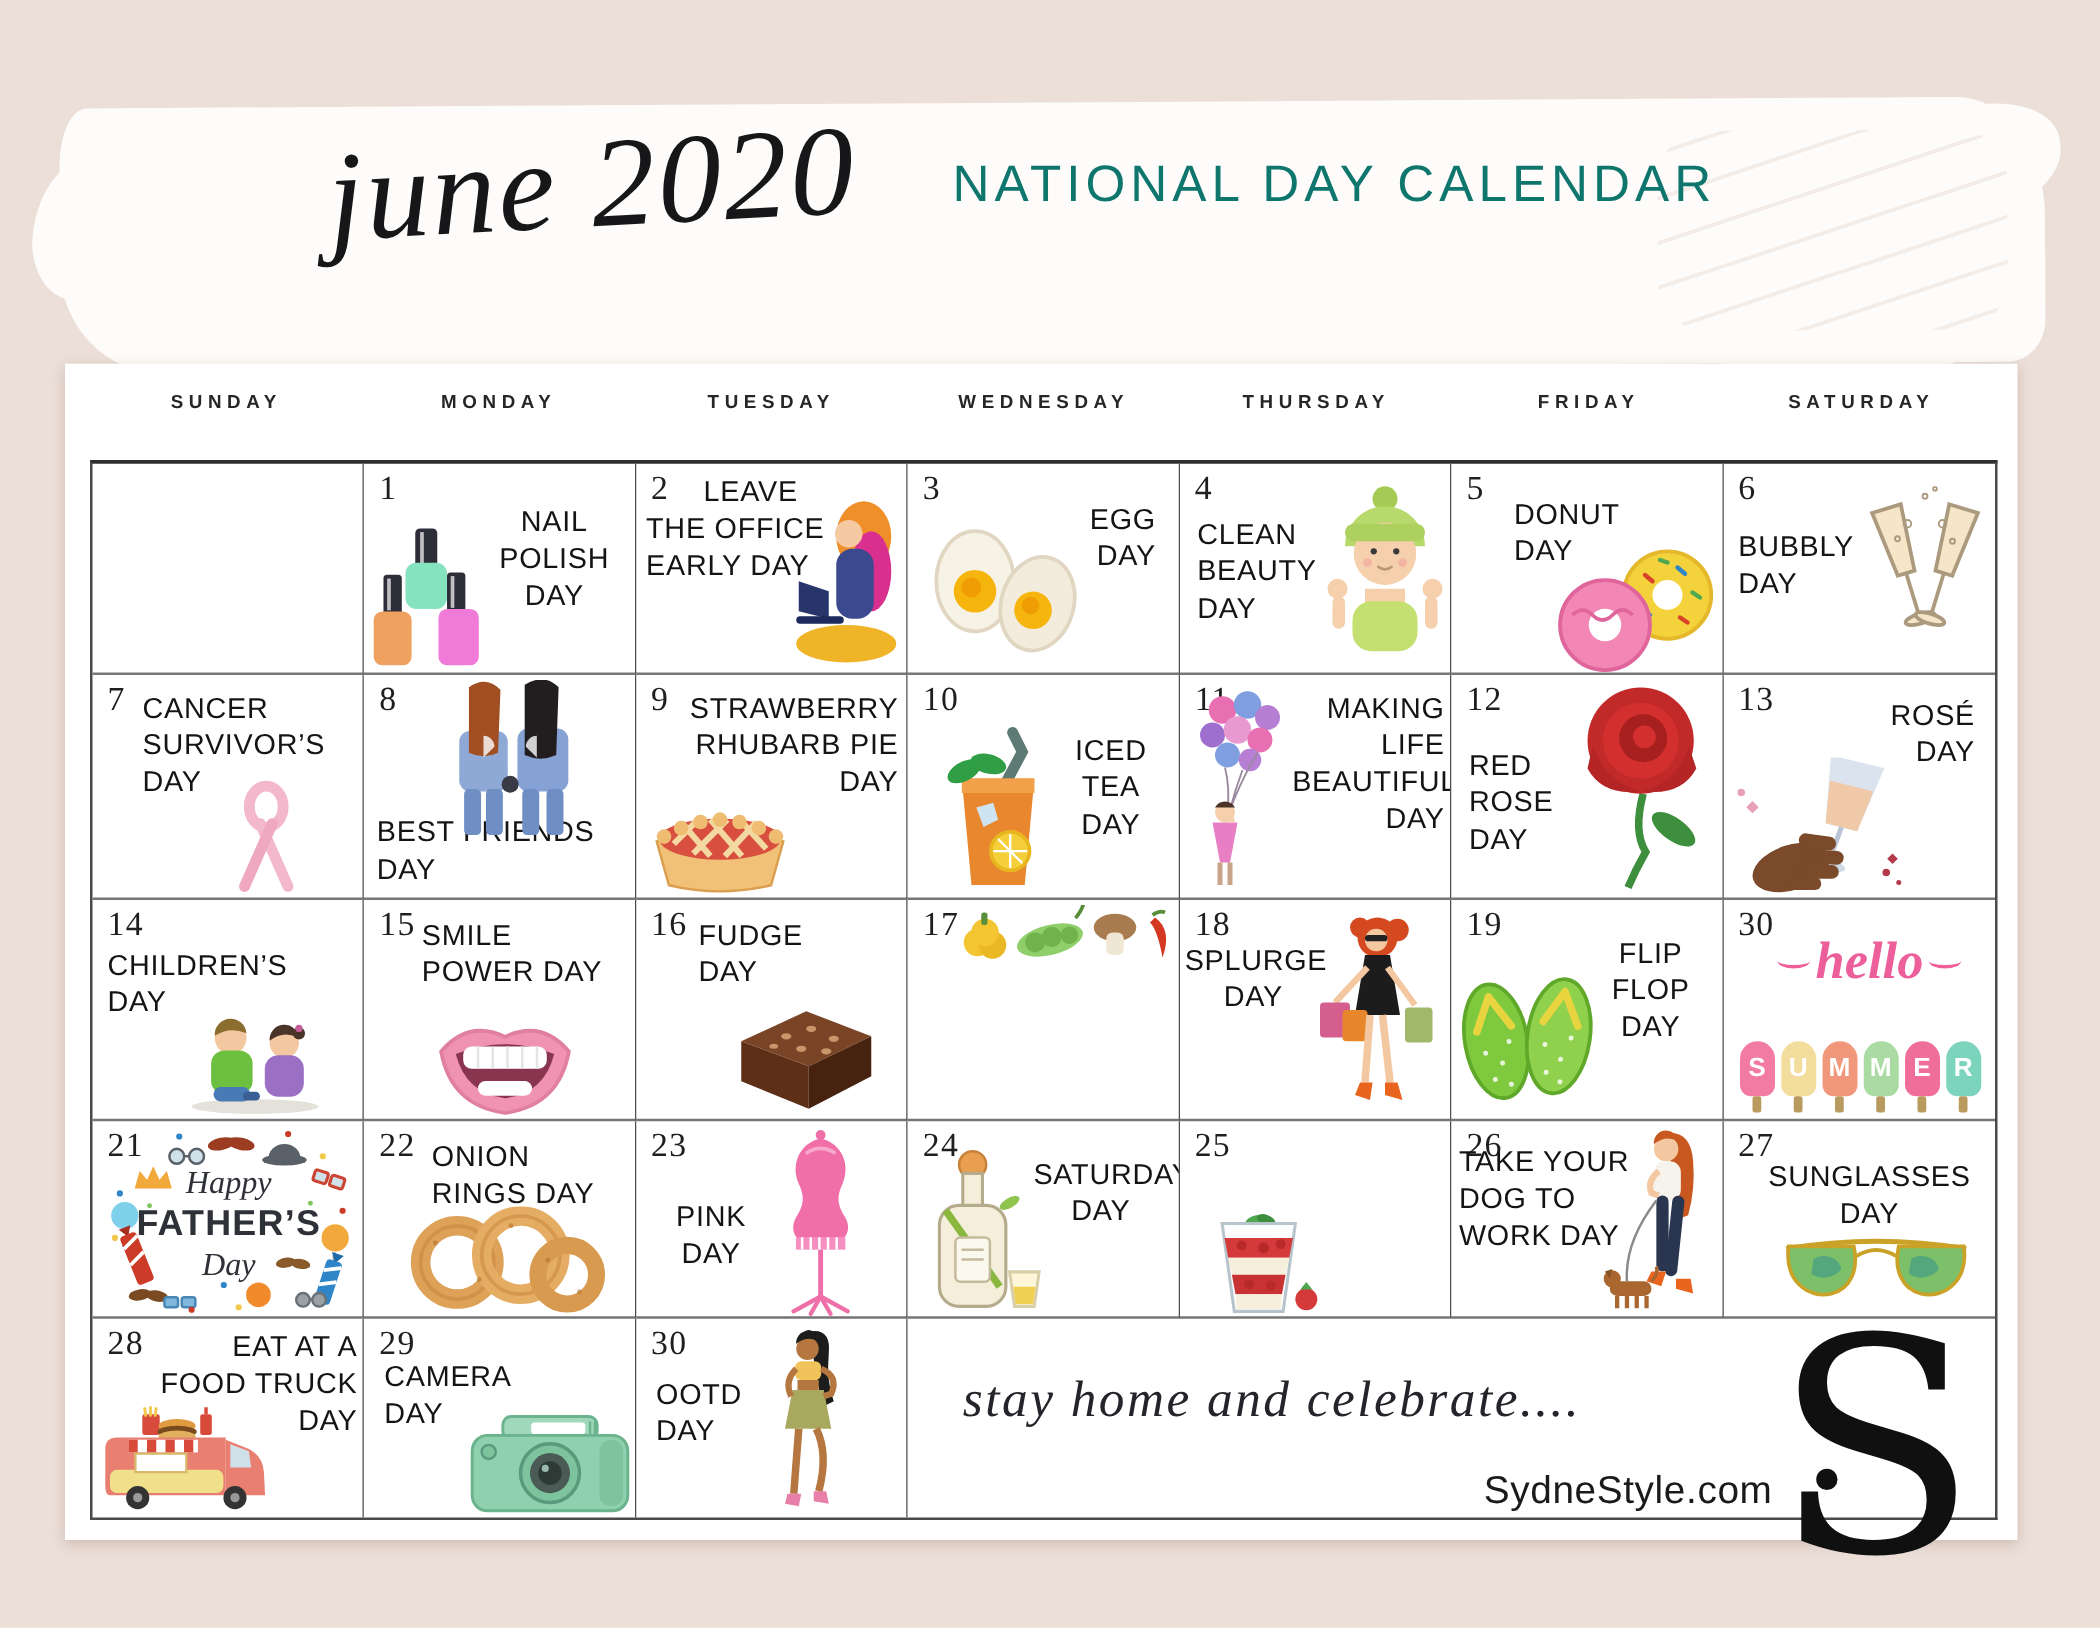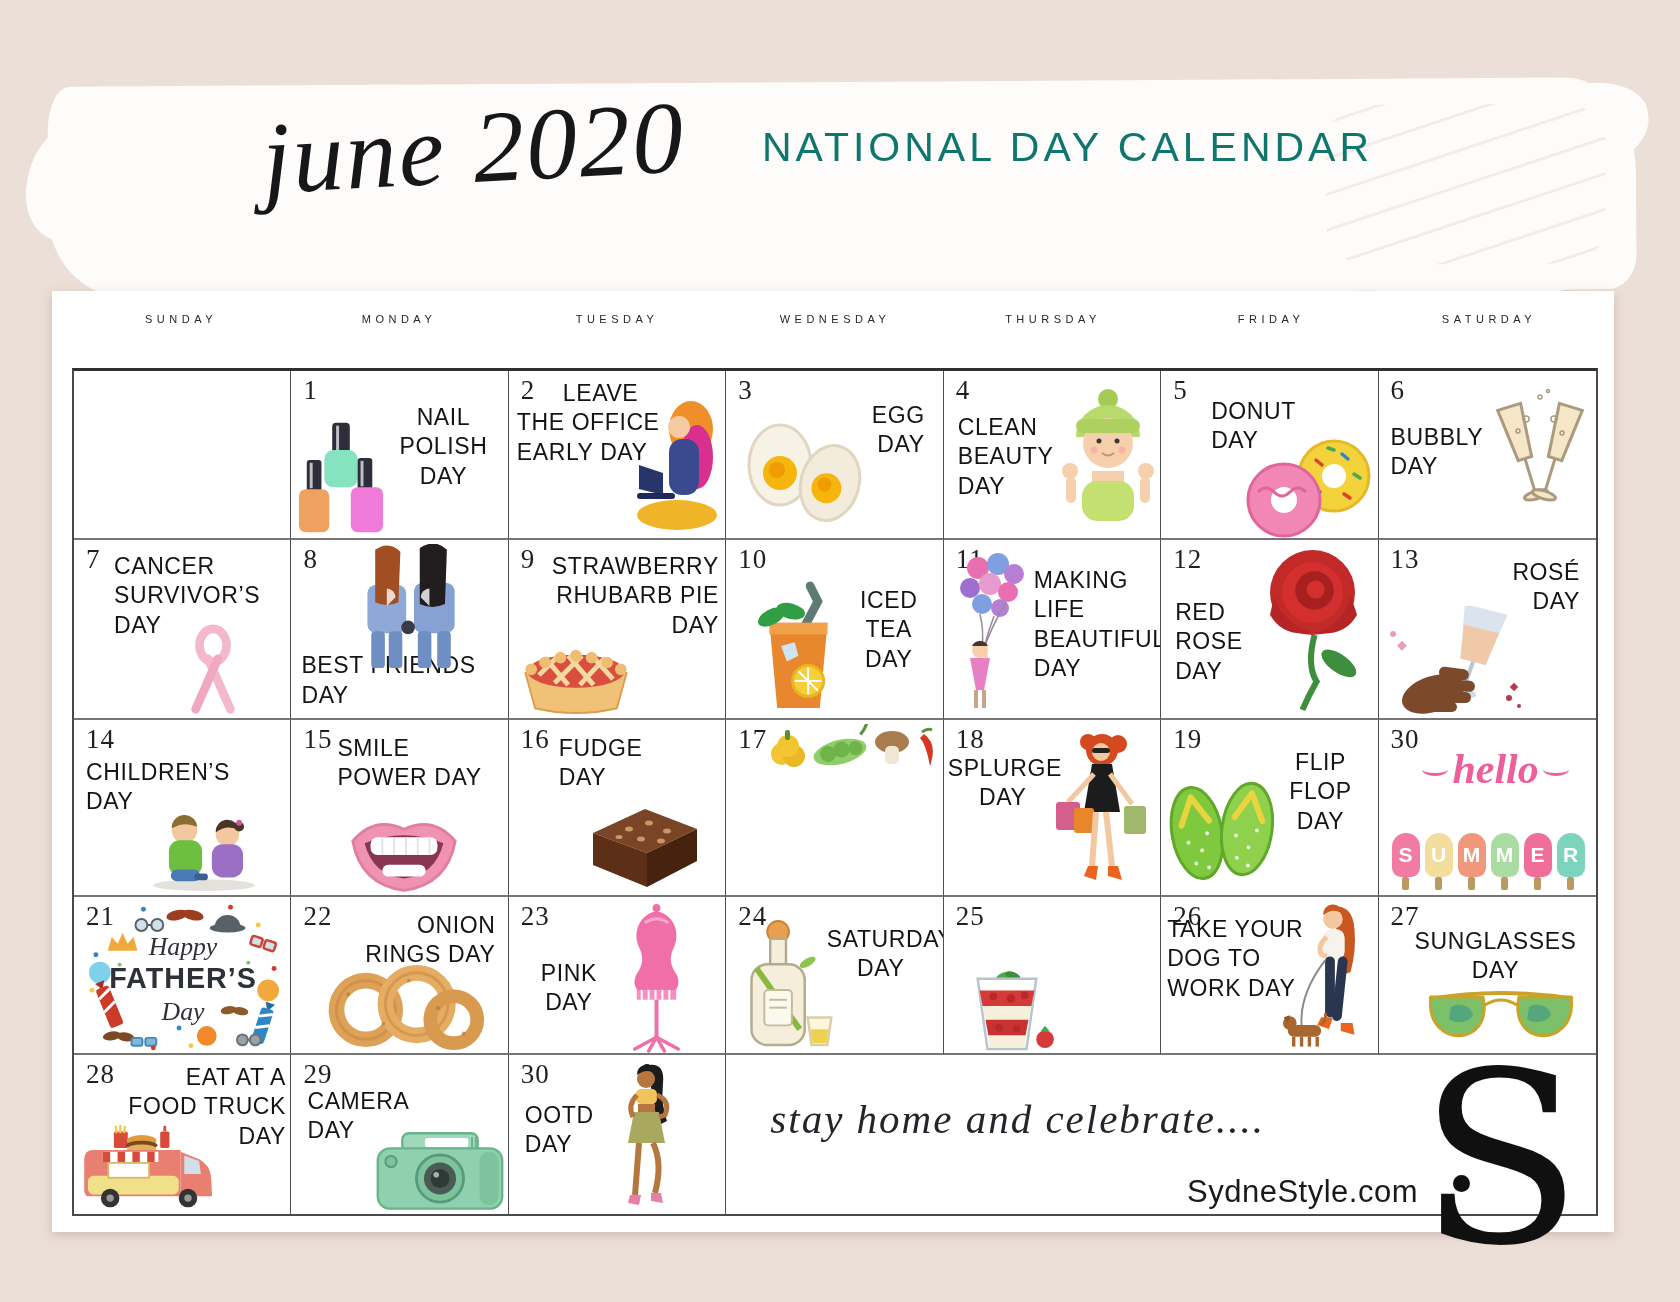--- a/index.html
+++ b/index.html
@@ -20,21 +20,21 @@
          opacity:.55;}
   .title-script{position:absolute;left:262px;top:92px;font:italic 400 102px/1.1 "Liberation Serif",serif;
          color:#17171a;transform:rotate(-3deg);letter-spacing:2px;}
   .title-main{position:absolute;left:762px;top:124px;font-size:41px;font-weight:400;
          letter-spacing:4px;color:#0f766e;}
 
   
   .panel{position:absolute;left:52px;top:291px;width:1562px;height:941px;background:#ffffff;
          box-shadow:0 3px 10px rgba(150,120,110,.35);}
   .weekdays{position:absolute;left:20px;top:22px;width:1526px;display:grid;grid-template-columns:repeat(7,1fr);}
-  .weekdays span{text-align:center;font-size:11px;letter-spacing:4.5px;color:#262626;}
+  .weekdays span{text-align:center;font-size:15px;letter-spacing:4.5px;color:#262626;font-weight:bold;}
 
   .grid{position:absolute;left:20px;top:77px;width:1526px;display:grid;
         grid-template-columns:repeat(7,1fr);grid-template-rows:169px 180px 177px 158px 159px;
         border:2px solid #4a4a4a;border-top-width:3px;border-top-color:#303030;background:#fff;}
   .cell{position:relative;border-right:1px solid #4f4f4f;border-bottom:2px solid #767676;overflow:hidden;}
   .cell.last{border-right:none;}
   .cell.brow{border-bottom:none;}
   .num{position:absolute;top:6px;left:12px;font:400 27px/1 "Liberation Serif",serif;color:#1f1f1f;letter-spacing:1px;}
   .lbl{position:absolute;font-size:23px;line-height:1.28;letter-spacing:.6px;color:#141414;}
   .icn{position:absolute;}
@@ -44,31 +44,31 @@
   .c1 .icn{left:6px;bottom:0;width:88px;height:122px}   .c1 .lbl{left:96px;top:32px;width:112px;text-align:center}
   .c2 .lbl{left:8px;top:8px;width:162px;text-indent:46px} .c2 .icn{right:0;top:24px;width:92px;height:142px}
   .c3 .lbl{right:18px;top:30px;width:90px;text-align:right} .c3 .icn{left:14px;top:46px;width:128px;height:118px}
   .c4 .lbl{left:14px;top:42px;width:112px;} .c4 .icn{right:2px;top:14px;width:100px;height:150px}
   .c5 .lbl{left:50px;top:26px;width:120px} .c5 .icn{right:2px;bottom:0;width:132px;height:102px}
   .c6 .lbl{left:12px;top:52px;width:100px} .c6 .icn{right:4px;top:18px;width:104px;height:144px}
   .c7 .lbl{left:40px;top:12px;width:172px} .c7 .icn{right:48px;bottom:2px;width:58px;height:92px}
   .c8 .icn{left:62px;top:4px;width:118px;height:126px} .c8 .lbl{left:10px;bottom:8px;width:184px}
   .c9 .lbl{left:28px;top:12px;width:182px;text-align:right} .c9 .icn{left:8px;bottom:2px;width:118px;height:72px}
   .c10 .icn{left:26px;top:40px;width:92px;height:134px} .c10 .lbl{right:10px;top:46px;width:88px;text-align:center}
-  .c11 .icn{left:6px;top:10px;width:84px;height:164px} .c11 .lbl{left:90px;top:26px;width:122px;text-align:left}
+  .c11 .icn{left:6px;top:10px;width:84px;height:164px} .c11 .lbl{left:90px;top:12px;width:122px;text-align:right}
   .c12 .lbl{left:14px;top:58px;width:86px} .c12 .icn{right:8px;top:6px;width:120px;height:170px}
   .c13 .lbl{right:16px;top:18px;width:96px;text-align:right} .c13 .icn{left:2px;bottom:0;width:150px;height:112px}
   .c14 .lbl{left:12px;top:38px;width:160px} .c14 .icn{right:26px;bottom:2px;width:118px;height:80px}
   .c15 .lbl{left:46px;top:14px;width:164px} .c15 .icn{left:54px;bottom:0;width:118px;height:82px}
   .c16 .lbl{left:50px;top:14px;width:110px} .c16 .icn{right:16px;bottom:6px;width:128px;height:92px}
   .c17 .icn{left:42px;top:4px;width:170px;height:50px} .c17 .lbl{left:18px;top:62px;width:182px;text-align:center}
   .c18 .lbl{left:4px;top:34px;width:110px;text-align:center} .c18 .icn{right:4px;top:4px;width:112px;height:170px}
   .c19 .icn{left:4px;bottom:6px;width:116px;height:118px} .c19 .lbl{right:12px;top:28px;width:90px;text-align:center}
   .c21 .icn{left:10px;top:2px;width:198px;height:154px}
-  .c22 .lbl{left:54px;top:14px;width:150px;text-align:right} .c22 .icn{left:26px;bottom:2px;width:168px;height:86px}
+  .c22 .lbl{left:54px;top:14px;width:150px;text-align:left} .c22 .icn{left:26px;bottom:2px;width:168px;height:86px}
   .c23 .lbl{left:16px;top:62px;width:88px;text-align:center} .c23 .icn{right:24px;top:6px;width:88px;height:150px}
   .c24 .icn{left:8px;bottom:2px;width:102px;height:132px} .c24 .lbl{right:8px;top:28px;width:108px;text-align:center}
   .c25 .lbl{left:42px;top:12px;width:170px;text-align:center} .c25 .icn{left:10px;bottom:0;width:104px;height:84px}
   .c26 .lbl{left:6px;top:18px;width:142px} .c26 .icn{right:0;top:2px;width:98px;height:156px}
   .c27 .lbl{left:28px;top:30px;width:178px;text-align:center} .c27 .icn{left:42px;bottom:8px;width:160px;height:62px}
   .c28 .lbl{left:40px;top:8px;width:172px;text-align:right} .c28 .icn{left:2px;bottom:2px;width:148px;height:88px}
   .c29 .lbl{left:16px;top:32px;width:130px} .c29 .icn{right:2px;bottom:0;width:132px;height:88px}
   .c30 .lbl{left:16px;top:46px;width:86px} .c30 .icn{left:102px;top:4px;width:76px;height:152px}
 
   

